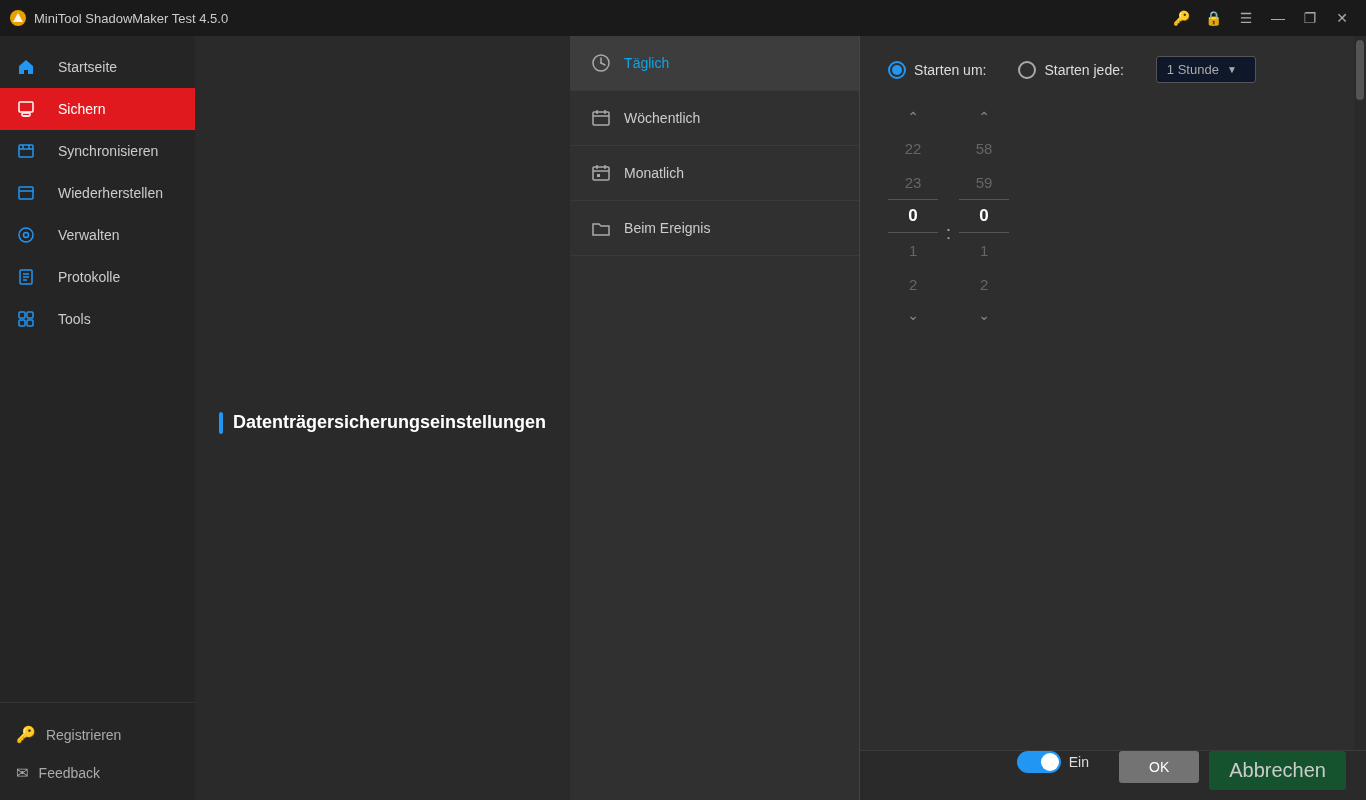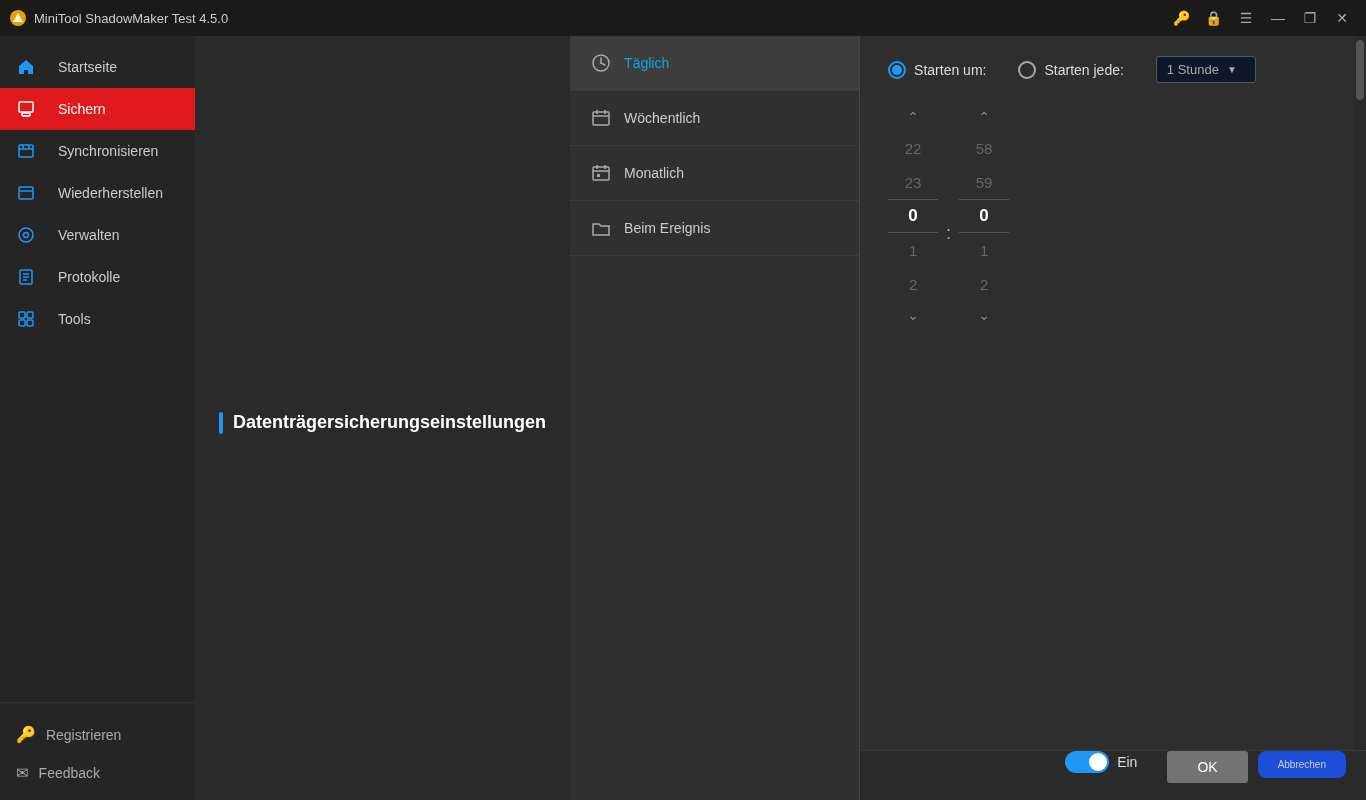--- a/index.html
+++ b/index.html
@@ -373,27 +373,27 @@
     .btn-ok {
       background: #737373;
       color: #fff;
       border: none;
       padding: 8px 30px;
       border-radius: 3px;
       cursor: pointer;
       font-size: 14px;
     }
     .btn-cancel {
-      background: #1d4ed8;
+      background: #14532d;
       color: #ccc;
       border: none;
       padding: 8px 20px;
-      border-radius: 8px;
-      cursor: pointer;
-      font-size: 10px;
+      border-radius: 3px;
+      cursor: pointer;
+      font-size: 20px;
     }
 
     
     svg { display: block; }
   </style>
 </head>
 <body>
 
 <div class="titlebar">
   <div class="titlebar-left">

